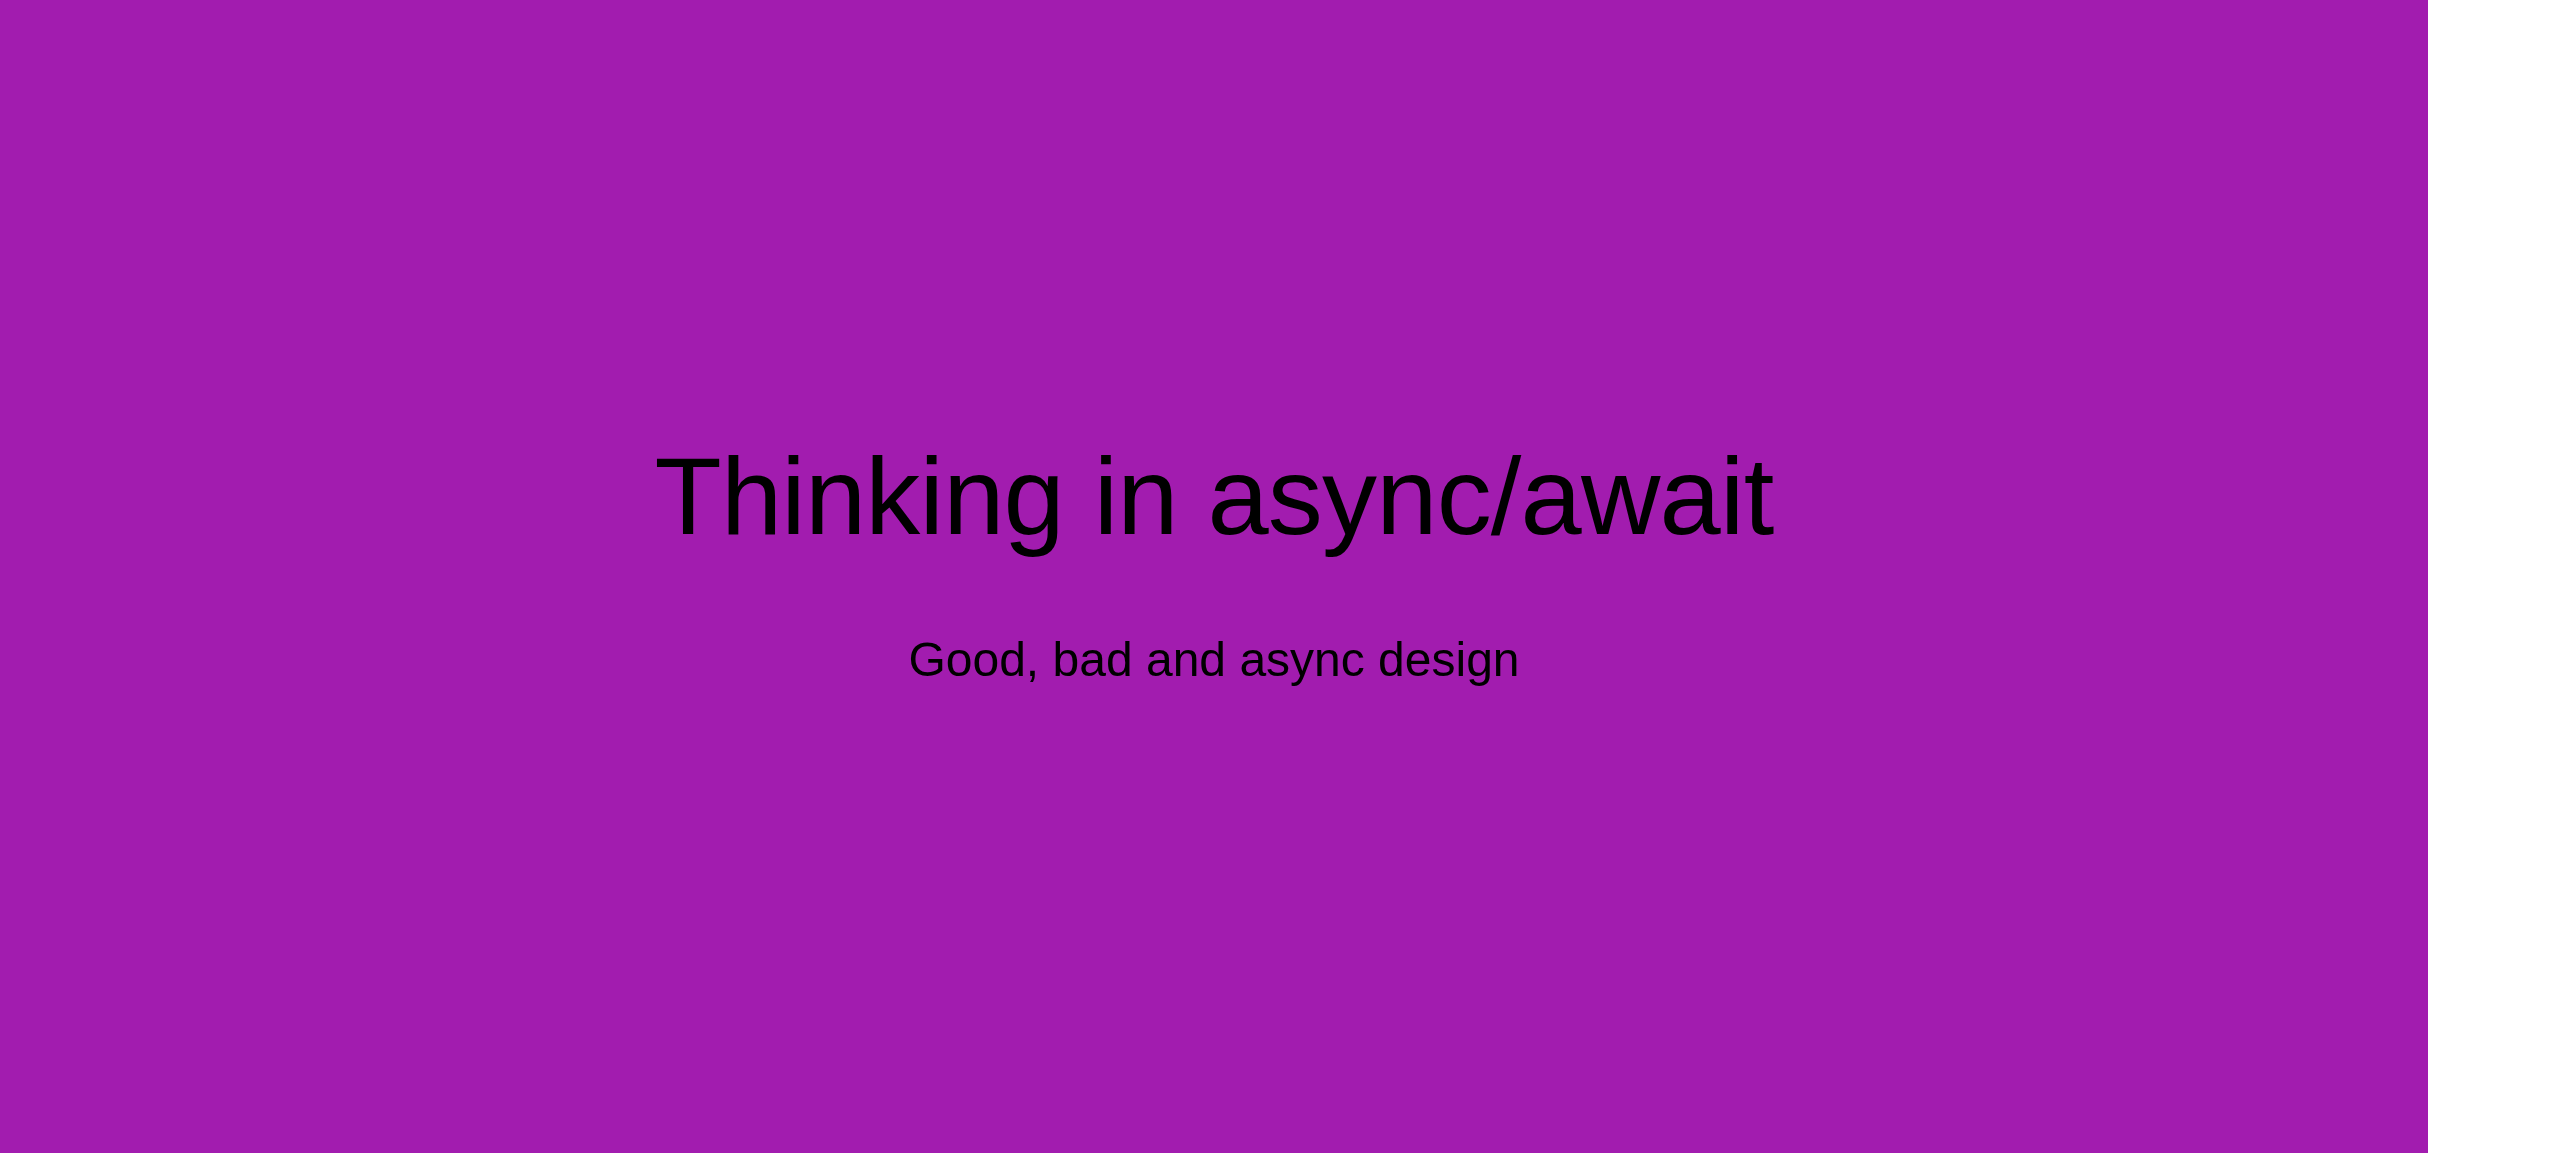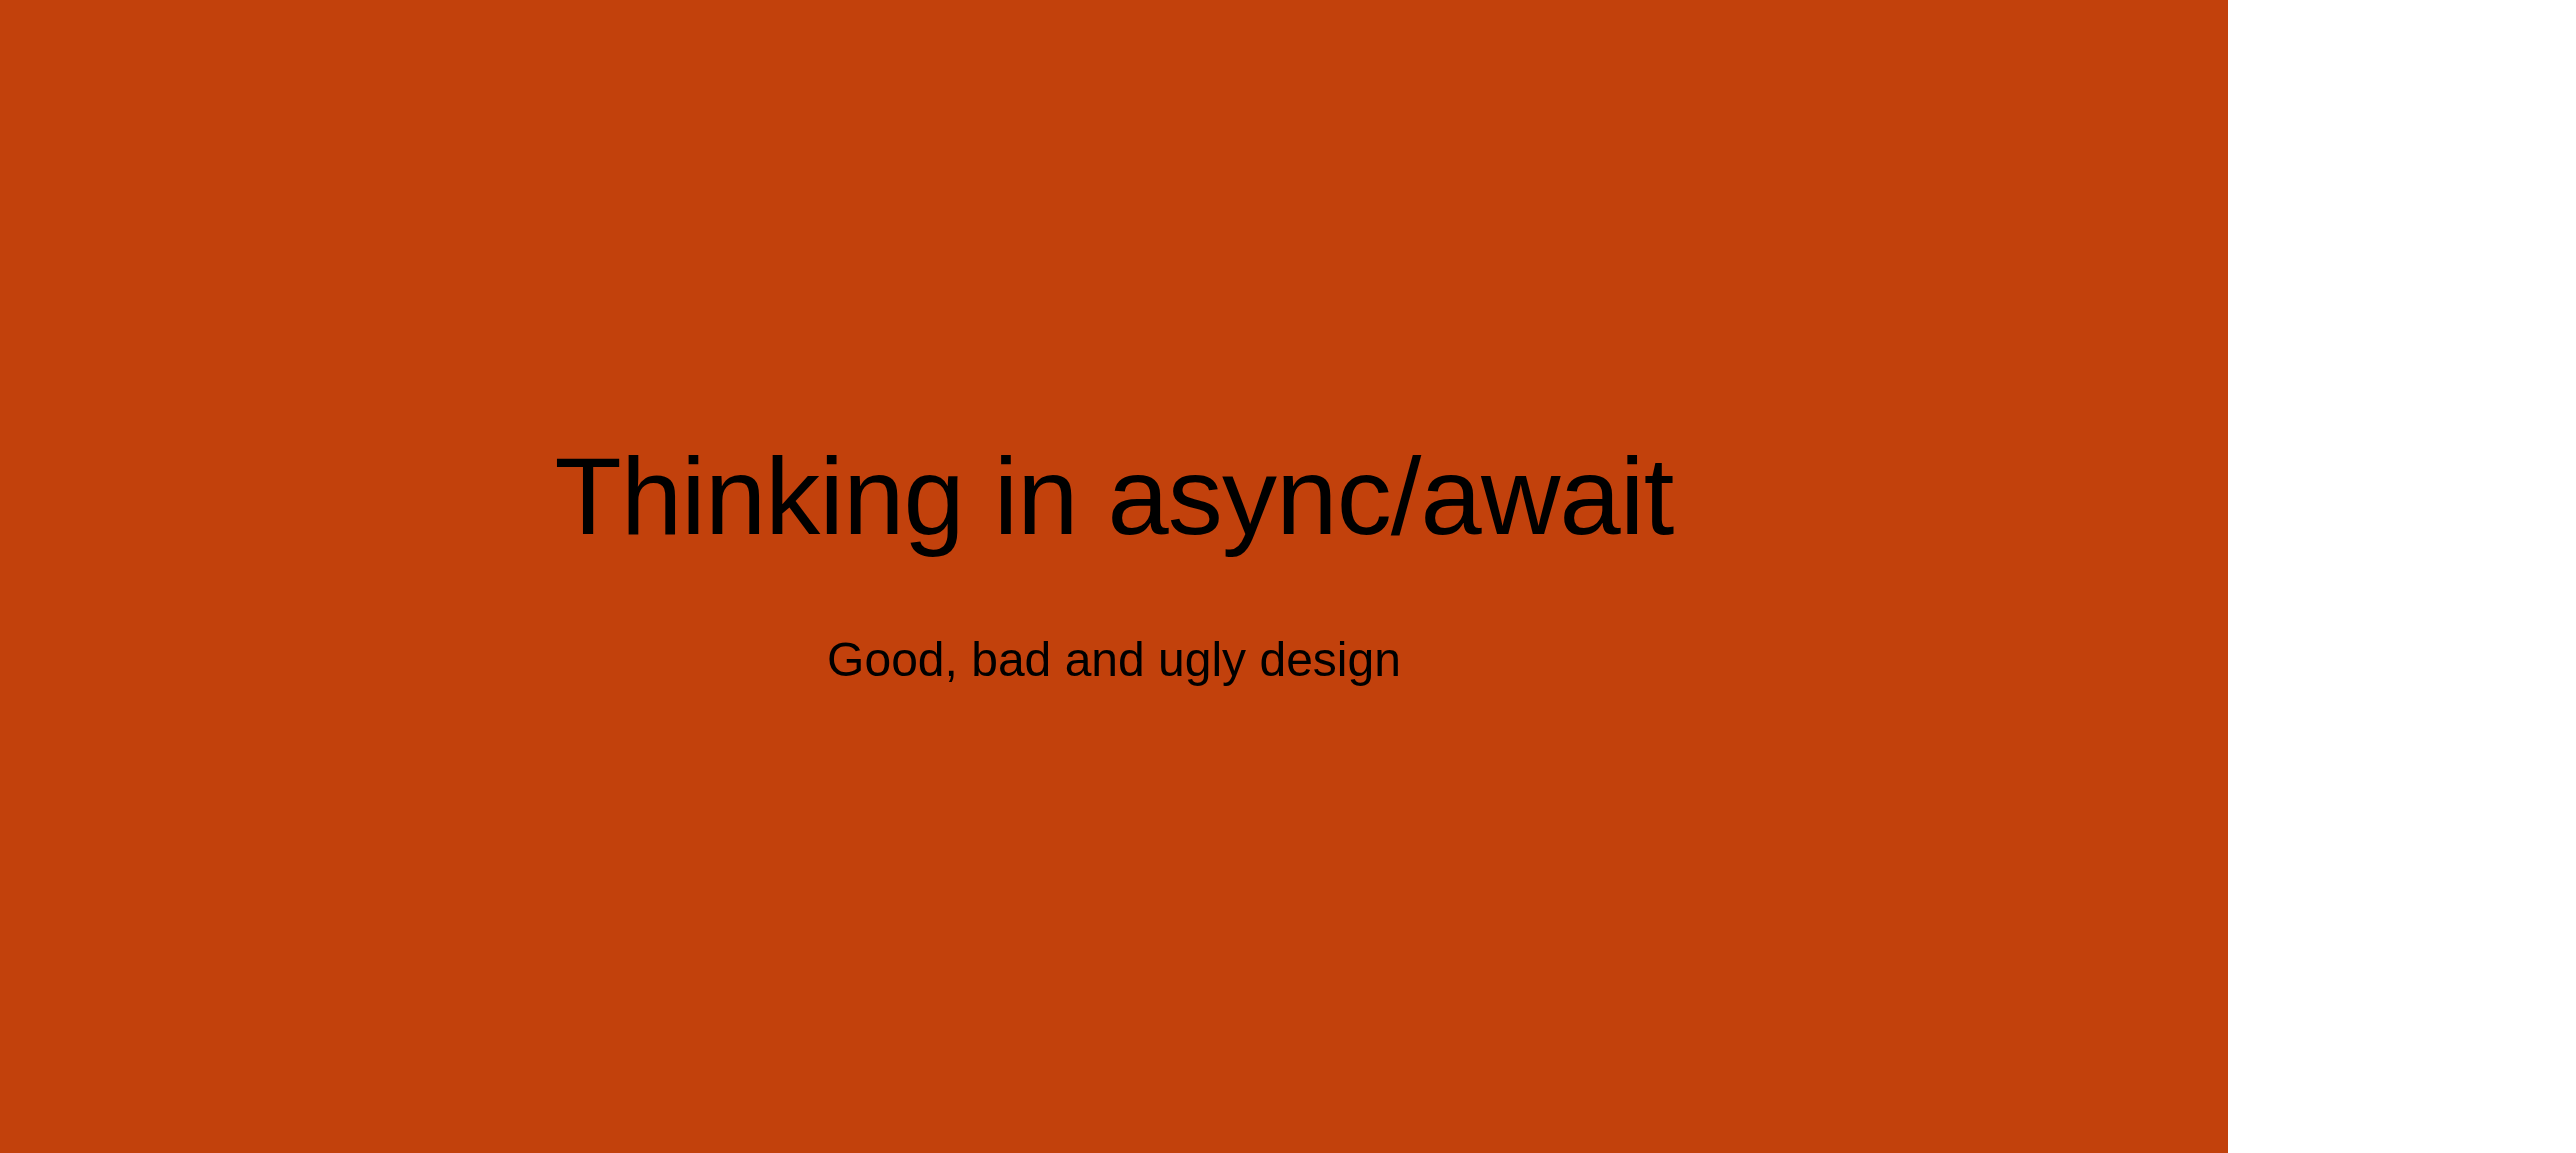--- a/index.html
+++ b/index.html
@@ -12,24 +12,24 @@
       width: 100%;
       height: 100%;
       background: #ffffff;
       font-family: "Helvetica Neue", Helvetica, Arial, sans-serif;
       font-weight: 300;
       color: #000000;
       overflow: hidden;
     }
     
     .slide {
-      width: 2228px;
+      width: 2428px;
       height: 1154px;
       position: relative;
-      background: #c2410c;
+      background: #a21caf;
     }
     
     .content {
       position: absolute;
       left: 50%;
       top: 50%;
       transform: translate(-50%, -56%);
       text-align: center;
       width: 100%;
     }
@@ -50,16 +50,16 @@
       color: #000000;
       line-height: 1.2;
     }
   </style>
 </head>
 <body>
 
 <div class="slide">
   <div class="content">
     <h1 class="title">Thinking in async/await</h1>
-    <p class="subtitle">Good, bad and ugly design</p>
+    <p class="subtitle">Good, bad and async design</p>
   </div>
 </div>
 
 
 </body></html>

